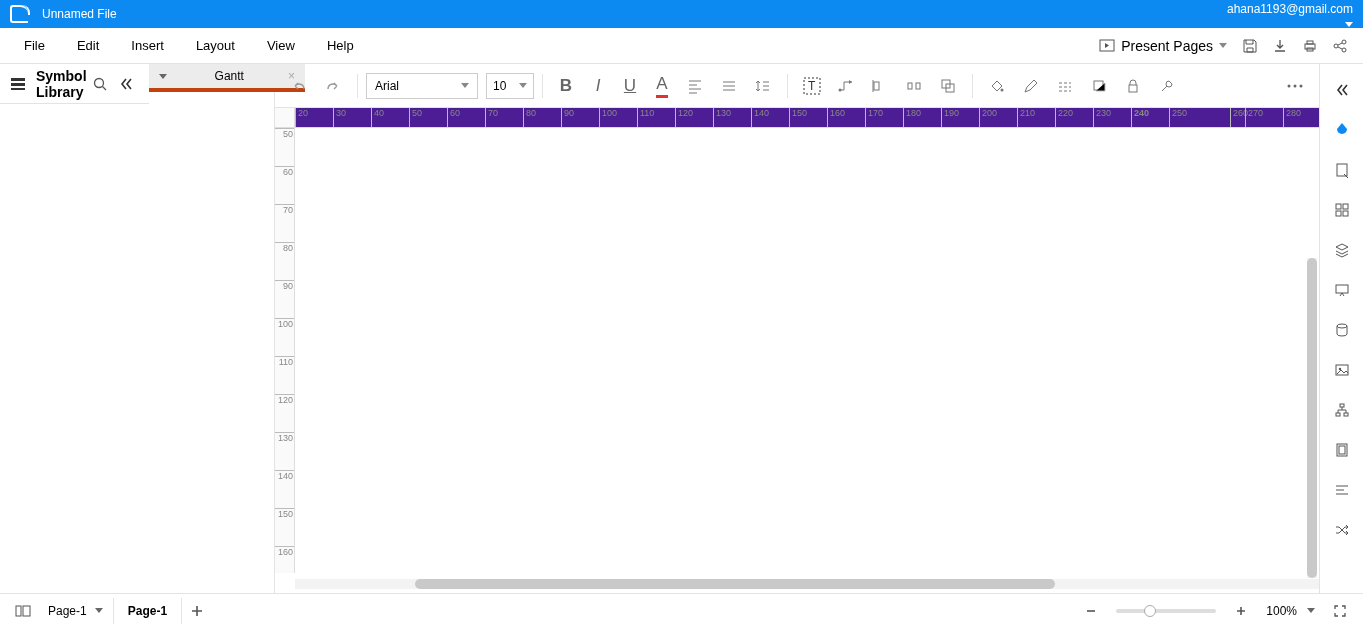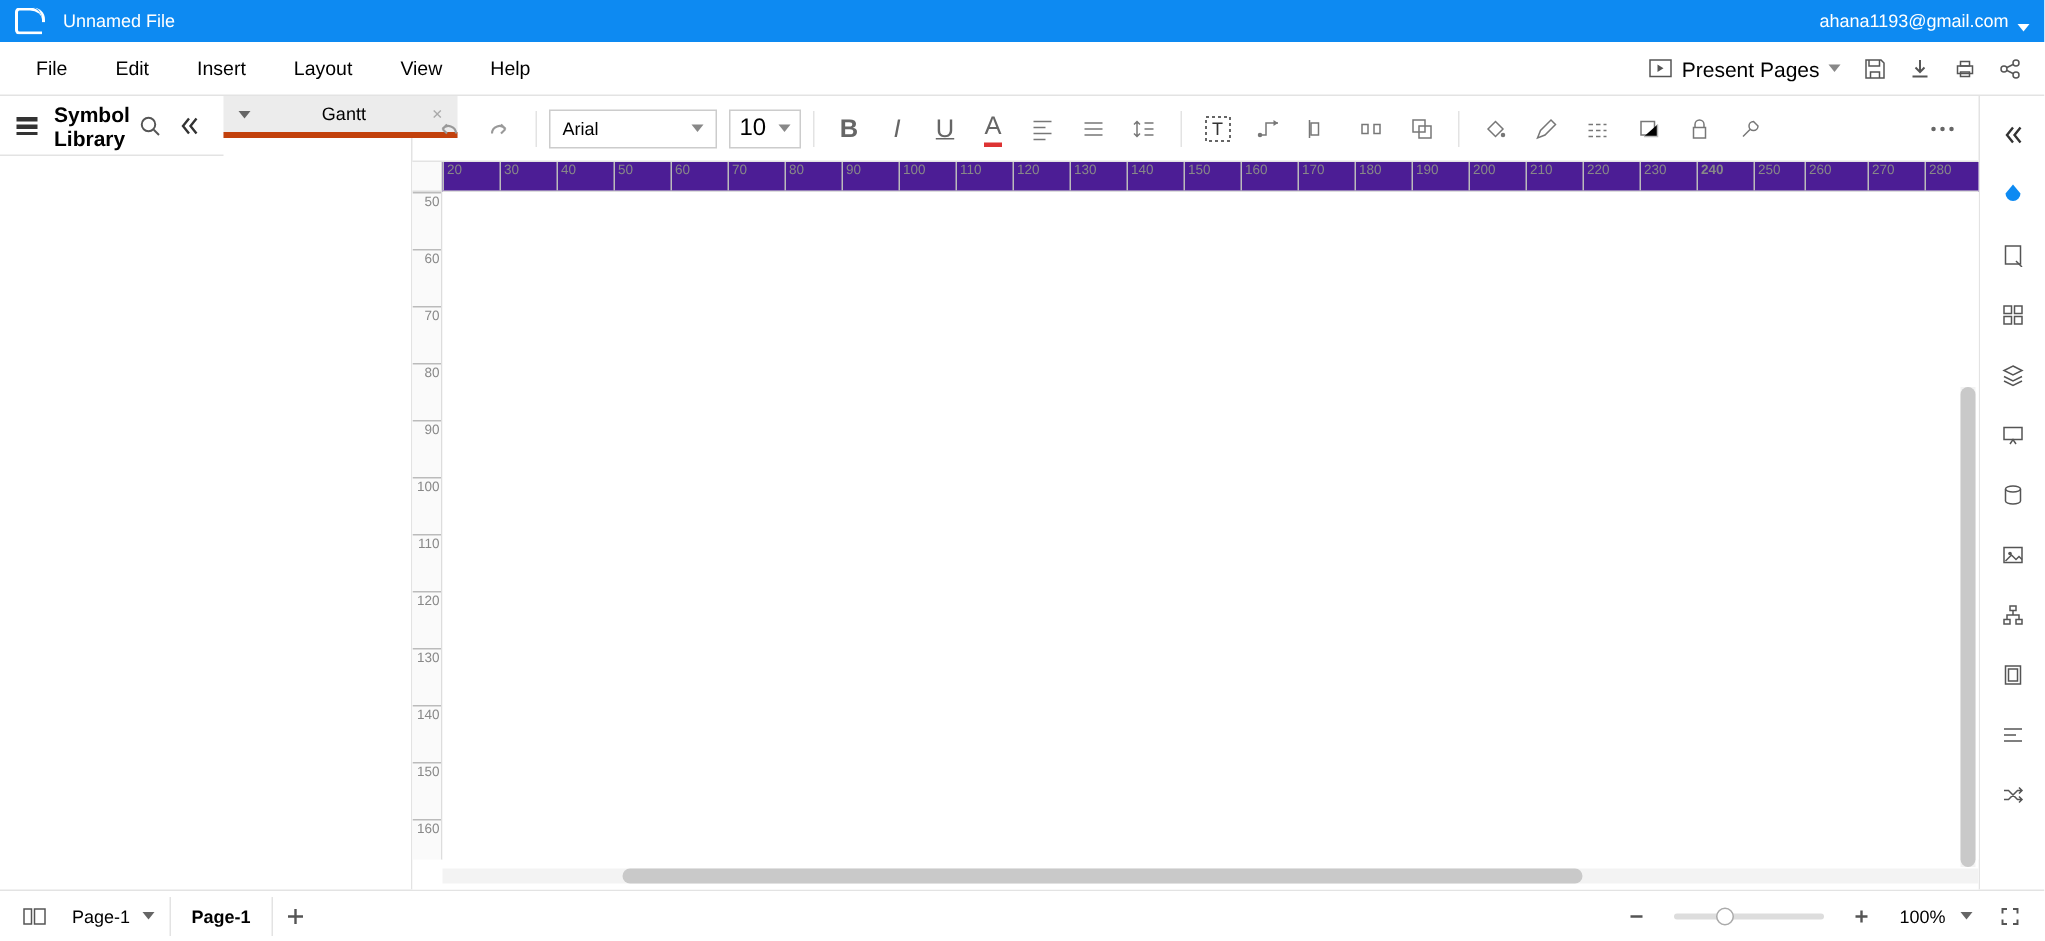--- a/index.html
+++ b/index.html
@@ -1,20 +1,20 @@
 <!DOCTYPE html>
 <html><head>
 <meta charset="utf-8">
 <style>
 *{box-sizing:border-box;margin:0;padding:0;font-family:-apple-system,BlinkMacSystemFont,"Segoe UI",Arial,sans-serif;}
 body{width:1363px;height:627px;overflow:hidden;background:#fff;display:flex;flex-direction:column;}
 .titlebar{height:28px;background:#0d8af2;display:flex;align-items:center;padding:0 10px;color:#fff;font-size:12px;}
 .logo{width:18px;height:18px;margin-right:14px;border:2px solid #fff;border-radius:3px;border-right:none;border-top-right-radius:8px;border-bottom-right-radius:0;position:relative;}
 .logo:after{content:"";position:absolute;right:-2px;top:-2px;width:10px;height:10px;border-right:2px solid #fff;border-radius:0 8px 0 0;}
-.title-user{margin-left:auto;display:flex;align-items:flex-end;gap:6px;cursor:pointer;}
+.title-user{margin-left:auto;display:flex;align-items:flex-end;gap:6px;cursor:pointer;flex-direction:column;}
 .menubar{height:36px;border-bottom:1px solid #e3e3e3;display:flex;align-items:center;padding:0 8px;font-size:13px;}
 .menubar .m{padding:6px 16px;cursor:pointer;}
 .menubar-right{margin-left:auto;display:flex;align-items:center;gap:0;}
 .present{display:flex;align-items:center;gap:6px;padding:4px 8px;font-size:14px;cursor:pointer;}
 .tbicon{width:30px;height:30px;display:flex;align-items:center;justify-content:center;color:#555;cursor:pointer;}
 .mainrow{flex:1;display:flex;min-height:0;}
 .leftpanel{width:275px;border-right:1px solid #e3e3e3;display:flex;flex-direction:row;}
 .lib-head{height:40px;display:flex;align-items:center;padding:0 10px;border-bottom:1px solid #e3e3e3;}
 .lib-head .libicon{width:18px;margin-right:8px;}
 .lib-title{font-weight:600;font-size:14px;flex:1;}
@@ -23,21 +23,21 @@
 .lib-body{padding:14px 10px;display:flex;gap:8px;align-items:center;}
 .help-badge{width:34px;height:34px;background:#6fc04a;border-radius:6px;display:flex;align-items:center;justify-content:center;color:#fff;font-size:20px;font-weight:700;position:relative;}
 .help-badge:after{content:"";position:absolute;bottom:-6px;left:8px;border:6px solid transparent;border-top-color:#6fc04a;}
 .sw{width:28px;height:22px;background:repeating-linear-gradient(90deg,#3d8ed8 0 2px,transparent 2px 6px),linear-gradient(#eaf3fb,#eaf3fb);border:1px solid #c9dbec;cursor:pointer;}
 .centerwrap{flex:1;display:flex;flex-direction:column;min-width:0;}
 .toolbar{height:44px;border-bottom:1px solid #e3e3e3;display:flex;align-items:center;padding:0 8px;gap:2px;}
 .tbtn{width:32px;height:32px;display:flex;align-items:center;justify-content:center;color:#666;cursor:pointer;border-radius:3px;}
 .tsep{width:1px;height:24px;background:#e3e3e3;margin:0 6px;}
 .font-sel{width:112px;height:26px;border:1px solid #ccc;display:flex;align-items:center;padding:0 8px;font-size:12px;cursor:pointer;}
 .font-sel .dd{margin-left:auto;color:#888;}
-.size-sel{width:48px;height:26px;border:1px solid #ccc;display:flex;align-items:center;padding:0 6px;font-size:16px;margin-left:6px;cursor:pointer;}
+.size-sel{width:48px;height:26px;border:1px solid #ccc;display:flex;align-items:center;padding:0 6px;font-size:12px;margin-left:6px;cursor:pointer;}
 .size-sel .dd{margin-left:auto;color:#888;}
 .txtbtn{width:30px;height:30px;display:flex;align-items:center;justify-content:center;font-family:"Times New Roman",serif;font-size:17px;color:#666;cursor:pointer;}
 .canvas-area{flex:1;display:flex;position:relative;background:#fff;min-height:0;}
 .ruler-top{position:absolute;left:20px;right:0;top:0;height:20px;background:#4c1d95;border-bottom:1px solid #ddd;overflow:hidden;}
 .ruler-left{position:absolute;left:0;top:20px;bottom:20px;width:20px;background:#fafafa;border-right:1px solid #ddd;overflow:hidden;}
 .ruler-corner{position:absolute;left:0;top:0;width:20px;height:20px;background:#fafafa;border-right:1px solid #ddd;border-bottom:1px solid #ddd;}
 .ruler-top .tick{position:absolute;top:0;height:20px;border-left:1px solid #bbb;font-size:9px;color:#888;padding-left:2px;display:flex;align-items:flex-start;}
 .ruler-left .tick{position:absolute;left:0;width:20px;border-top:1px solid #bbb;font-size:9px;color:#888;writing-mode:horizontal-tb;text-align:right;padding-right:2px;}
 .canvas{position:absolute;left:20px;top:20px;right:0;bottom:20px;background:#fff;overflow:hidden;}
 .hscroll{position:absolute;left:20px;right:0;bottom:4px;height:10px;background:#f3f3f3;}
@@ -291,21 +291,21 @@
           <div class="tick" style="left: 532px;">160</div>
           <div class="tick" style="left: 570px;">170</div>
           <div class="tick" style="left: 608px;">180</div>
           <div class="tick" style="left: 646px;">190</div>
           <div class="tick" style="left: 684px;">200</div>
           <div class="tick" style="left: 722px;">210</div>
           <div class="tick" style="left: 760px;">220</div>
           <div class="tick" style="left: 798px;">230</div>
           <div class="tick" style="left: 836px; font-weight: bold;">240</div>
           <div class="tick" style="left: 874px;">250</div>
-          <div class="tick" style="left: 908px;">260</div>
+          <div class="tick" style="left: 935px;">260</div>
           <div class="tick" style="left: 950px;">270</div>
           <div class="tick" style="left: 988px;">280</div>
         </div>
       <div class="ruler-left" id="ruler-left">
           <div class="tick" style="top: 0px;">50</div>
           <div class="tick" style="top: 38px;">60</div>
           <div class="tick" style="top: 76px;">70</div>
           <div class="tick" style="top: 114px;">80</div>
           <div class="tick" style="top: 152px;">90</div>
           <div class="tick" style="top: 190px;">100</div>

